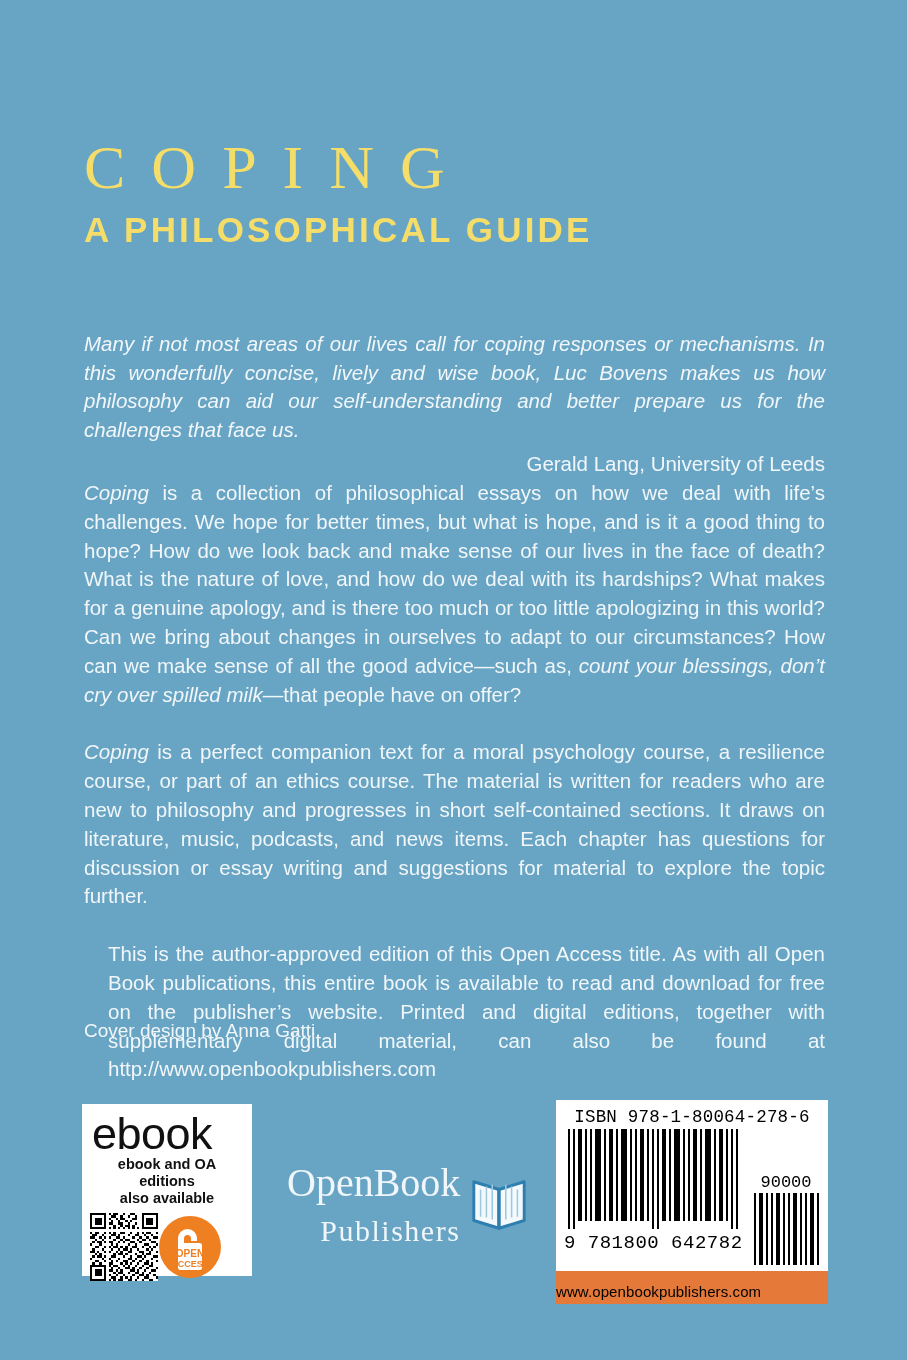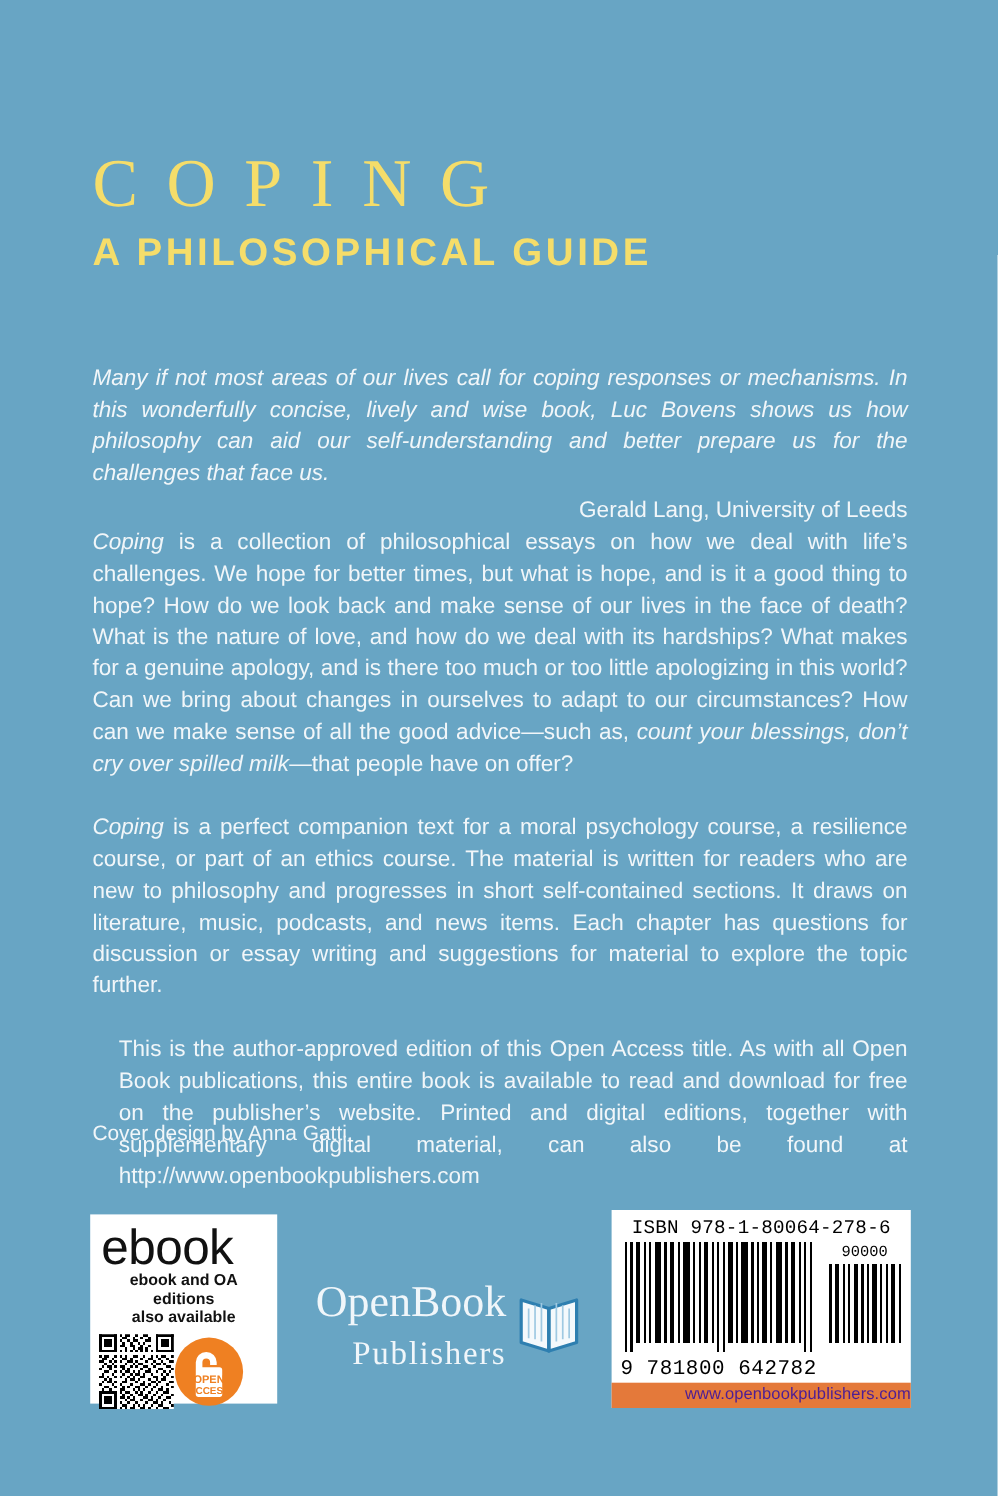--- a/index.html
+++ b/index.html
@@ -204,56 +204,57 @@
   }
   #barcode-row {
     display: flex;
     align-items: flex-start;
     justify-content: space-between;
   }
   #main-barcode { width: 178px; }
   #addon-barcode { width: 68px; text-align: right; }
   #addon-digits {
     font-family: "Liberation Mono", monospace;
-    font-size: 14px;
+    font-size: 17px;
     color: #000;
     text-align: center;
     line-height: 20px;
+    margin-top: 44px;
   }
   #ean-digits {
     font-family: "Liberation Mono", monospace;
     font-size: 19px;
     color: #000000;
     letter-spacing: 0.5px;
     white-space: nowrap;
     margin-top: -1px;
   }
   #publisher-url-bar {
     background: #e4793a;
-    color: #4c1d95;
+    color: #000000;
     font-family: "Liberation Sans", sans-serif;
     font-size: 15px;
-    text-align: right;
-    padding: 2px 0 4px 0;
+    text-align: left;
+    padding: 12px 0 4px 0;
     margin: 2px -8px 0 -8px;
     letter-spacing: 0.1px;
   }
 </style>
 </head>
 <body>
 
 <div id="cover">
 
   <div id="title-block">
     <h1 id="book-title">COPING</h1>
     <h2 id="book-subtitle">A PHILOSOPHICAL GUIDE</h2>
   </div>
 
   <div class="textcol" id="endorsement">
-    <p class="quote">Many if not most areas of our lives call for coping responses or mechanisms. In this wonderfully concise, lively and wise book, Luc Bovens shows us how philosophy can aid our self-understanding and better prepare us for the challenges that face us.</p>
+    <p class="quote">Many if not most areas of our lives call for coping responses or mechanisms. In this wonderfully concise, lively and wise book, Luc Bovens makes us how philosophy can aid our self-understanding and better prepare us for the challenges that face us.</p>
     <p class="attribution">Gerald Lang, University of Leeds</p>
   </div>
 
   <div class="textcol" id="body-copy">
     <p><i>Coping</i><span> is a collection of philosophical essays on how we deal with life’s challenges. We hope for better times, but what is hope, and is it a good thing to hope? How do we look back and make sense of our lives in the face of death? What is the nature of love, and how do we deal with its hardships? What makes for a genuine apology, and is there too much or too little apologizing in this world? Can we bring about changes in ourselves to adapt to our circumstances? How can we make sense of all the good advice—such as, </span><i>count your blessings, don’t cry over spilled milk</i><span>—that people have on offer?</span></p>
     <p><i>Coping</i><span> is a perfect companion text for a moral psychology course, a resilience course, or part of an ethics course. The material is written for readers who are new to philosophy and progresses in short self-contained sections. It draws on literature, music, podcasts, and news items. Each chapter has questions for discussion or essay writing and suggestions for material to explore the topic further.</span></p>
     <p>This is the author-approved edition of this Open Access title. As with all Open Book publications, this entire book is available to read and download for free on the publisher’s website. Printed and digital editions, together with supplementary digital material, can also be found at http://www.openbookpublishers.com</p>
   </div>
 
   <div class="textcol" id="credits">

